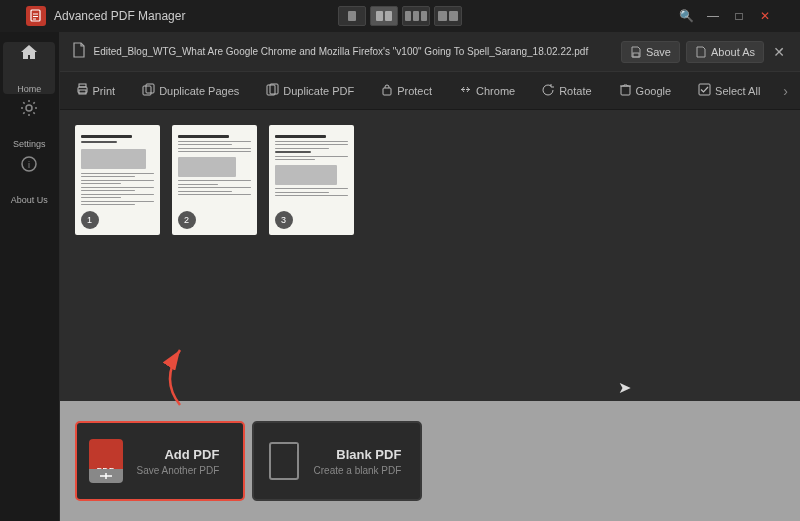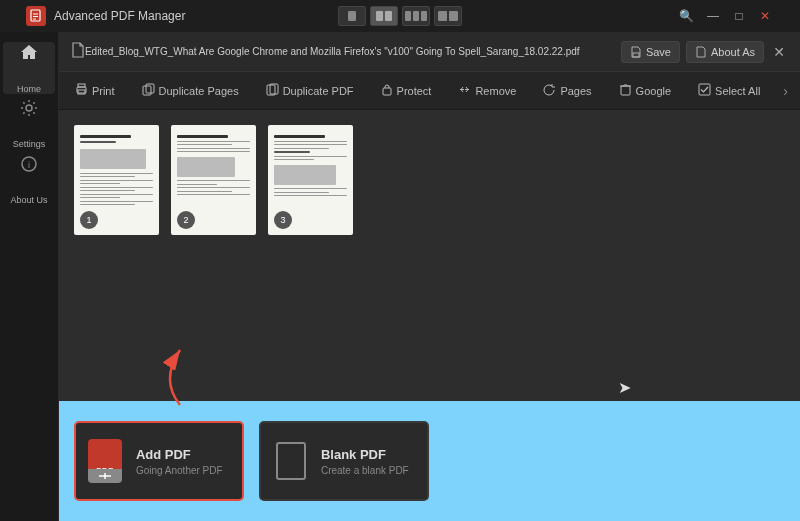--- a/index.html
+++ b/index.html
@@ -128,20 +128,21 @@
       background: #222;
     }
 
     
     .file-bar {
       height: 40px;
       background: #2a2a2a;
       display: flex;
       align-items: center;
       padding: 0 12px;
+      gap: 8px;
       border-bottom: 1px solid #333;
     }
     .file-name {
       font-size: 11px;
       color: #ccc;
       flex: 1;
     }
     .file-icon {
       font-size: 14px;
       color: #aaa;
@@ -232,24 +233,25 @@
       border-radius: 50%;
       display: flex;
       align-items: center;
       justify-content: center;
       font-size: 9px;
       color: white;
     }
 
     
     .bottom-area {
-      background: #7dd3fc;
+      background: #a3a3a3;
       padding: 20px 15px;
       display: flex;
-      gap: 15px;
+      gap: 7px;
+      text-align: right;
     }
 
     
     .pdf-card {
       width: 170px;
       height: 80px;
       background: #2a2a2a;
       border: 2px solid #3a3a3a;
       border-radius: 5px;
       display: flex;
@@ -453,30 +455,30 @@
           </span>
           <span>Protect</span>
         </div>
         <div class="tool-btn">
           <span class="tool-icon">
             <svg width="13" height="13" viewBox="0 0 13 13">
                 <path d="M2 6.5h4M7 6.5h4" stroke="#bbb" stroke-width="1"></path>
                 <path d="M5 4l-2 2.5 2 2.5M8 4l2 2.5-2 2.5" stroke="#bbb" stroke-width="1" fill="none"></path>
               </svg>
           </span>
-          <span>Remove</span>
+          <span>Chrome</span>
         </div>
         <div class="tool-btn">
           <span class="tool-icon">
             <svg width="13" height="13" viewBox="0 0 13 13">
                 <path d="M9 3A5 5 0 1 0 11 7" fill="none" stroke="#bbb" stroke-width="1"></path>
                 <path d="M9 1v3h3" fill="none" stroke="#bbb" stroke-width="1"></path>
               </svg>
           </span>
-          <span>Pages</span>
+          <span>Rotate</span>
         </div>
         <div class="tool-btn">
           <span class="tool-icon">
             <svg width="13" height="13" viewBox="0 0 13 13">
                 <rect x="2" y="3" width="9" height="9" rx="1" fill="none" stroke="#bbb" stroke-width="1"></rect>
                 <path d="M1 3h11M5 3V2h3v1" stroke="#bbb" stroke-width="1"></path>
               </svg>
           </span>
           <span>Google</span>
         </div>
@@ -565,21 +567,21 @@
               <div style="position:absolute; bottom:0; left:0; width:34px; height:14px; background:#888; border-radius:0 0 4px 4px; display:flex; align-items:center; justify-content:center;">
                 <svg width="16" height="8" viewBox="0 0 16 8">
                     <line x1="2" y1="4" x2="14" y2="4" stroke="white" stroke-width="1.5"></line>
                     <line x1="8" y1="1" x2="8" y2="7" stroke="white" stroke-width="1.5"></line>
                   </svg>
               </div>
             </div>
           </div>
           <div class="card-text">
             <span class="card-title">Add PDF</span>
-            <span class="card-subtitle">Going Another PDF</span>
+            <span class="card-subtitle">Save Another PDF</span>
           </div>
         </div>
 
         <div class="pdf-card">
           <div class="card-icon">
             <div style="width:30px; height:38px; border:2px solid #888; border-radius:3px; position:relative; background:#2a2a2a;">
               <div style="position:absolute; top:0; right:0; width:0; height:0; border-style:solid; border-width:0 8px 8px 0; border-color:transparent #1e1e1e transparent transparent;"></div>
               <div style="position:absolute; top:0; right:0; width:8px; height:8px; background:#2a2a2a; clip-path:polygon(0 0, 100% 0, 100% 100%);"></div>
             </div>
           </div>

